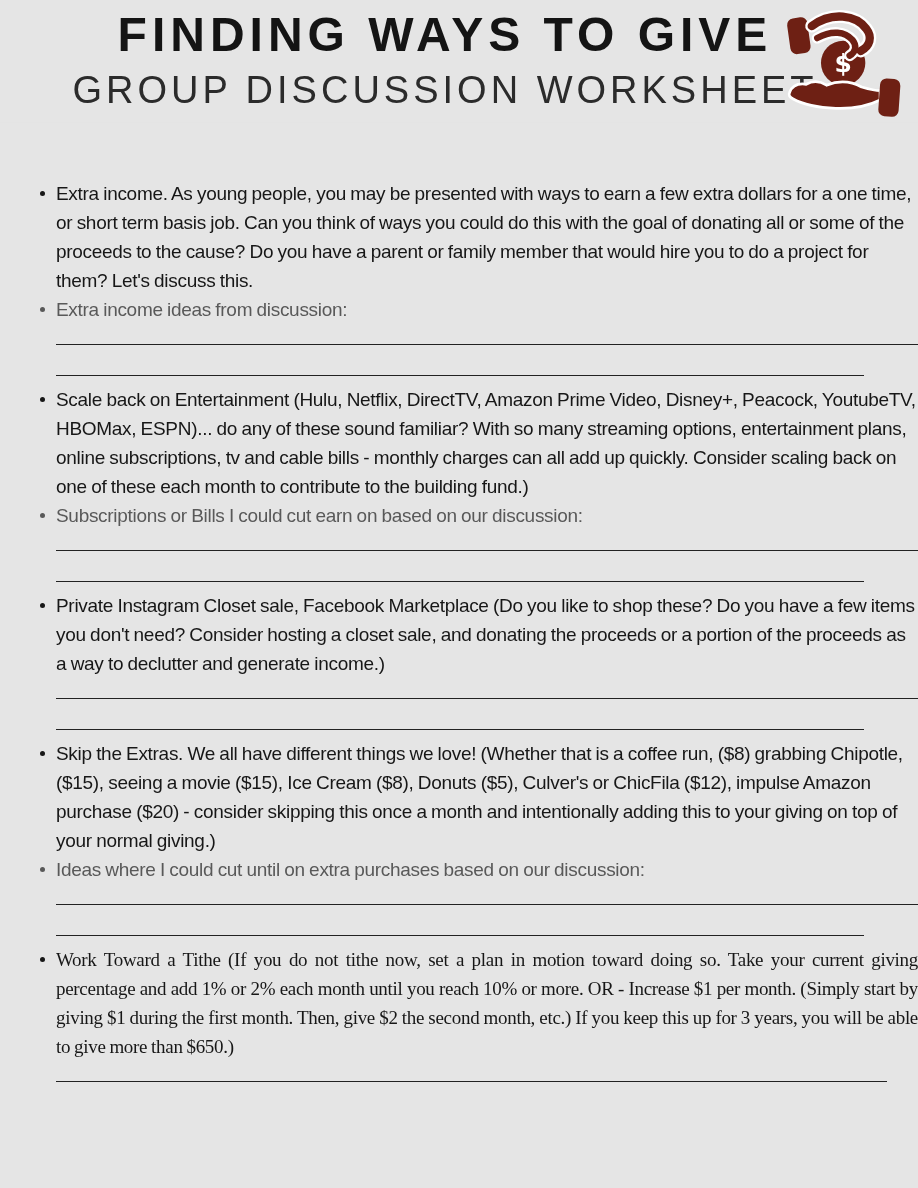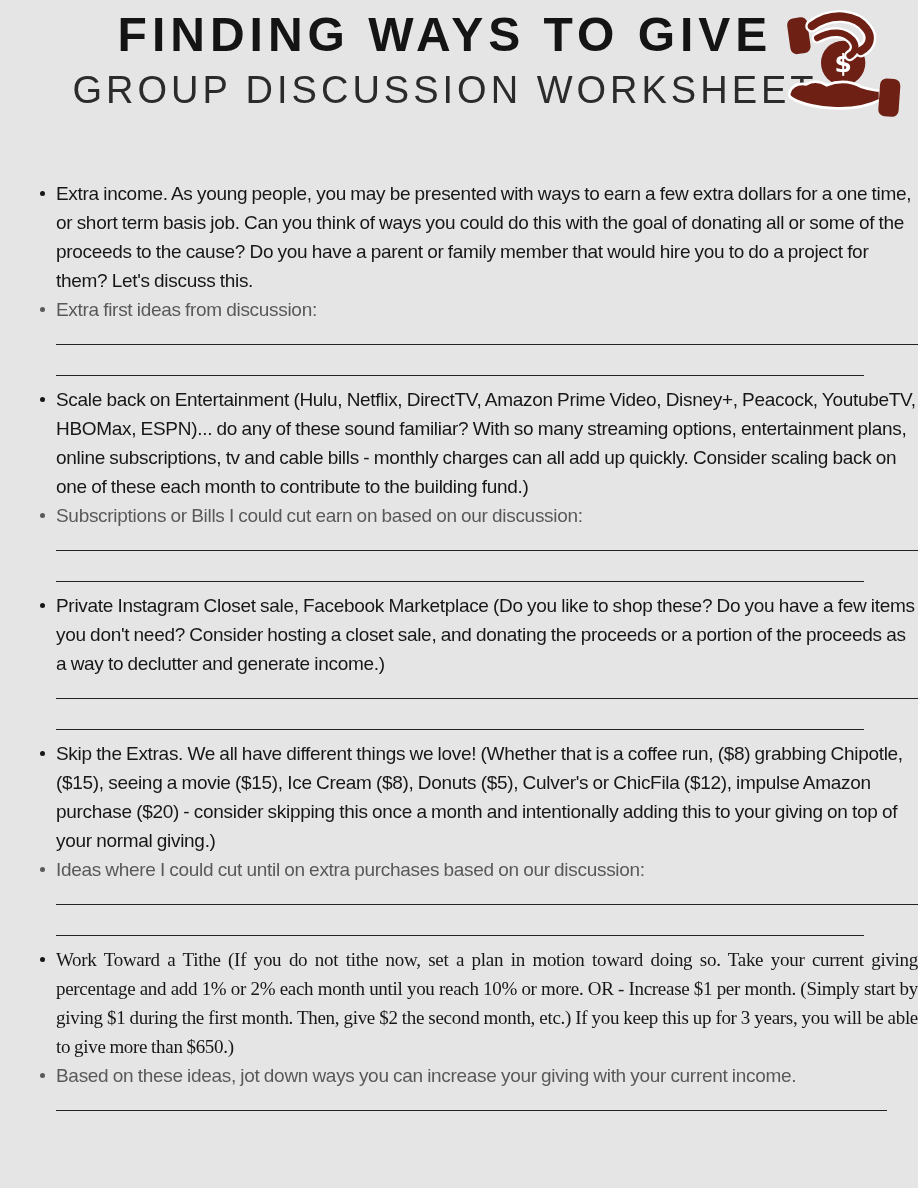--- a/index.html
+++ b/index.html
@@ -117,21 +117,21 @@
   <div class="header-rule"></div>
 
   <div class="content">
   <div class="section">
     <div class="para para-main">
       <span class="dot"></span>
       <span class="ptext">Extra income. As young people, you may be presented with ways to earn a few extra dollars for a one time, or short term basis job. Can you think of ways you could do this with the goal of donating all or some of the proceeds to the cause? Do you have a parent or family member that would hire you to do a project for them? Let's discuss this.</span>
     </div>
     <div class="para para-prompt">
       <span class="dot"></span>
-      <span class="ptext">Extra first ideas from discussion:</span>
+      <span class="ptext">Extra income ideas from discussion:</span>
     </div>
   <div class="write-line"></div>
         <div class="write-line short"></div>
       </div>
 
   <div class="section">
     <div class="para para-main">
       <span class="dot"></span>
       <span class="ptext">Scale back on Entertainment (Hulu, Netflix, DirectTV, Amazon Prime Video, Disney+, Peacock, YoutubeTV, HBOMax, ESPN)... do any of these sound familiar? With so many streaming options, entertainment plans, online subscriptions, tv and cable bills - monthly charges can all add up quickly. Consider scaling back on one of these each month to contribute to the building fund.)</span>
     </div>
@@ -163,20 +163,16 @@
     </div>
   <div class="write-line"></div>
         <div class="write-line short"></div>
       </div>
 
   <div class="section">
     <div class="para para-main justify">
       <span class="dot"></span>
       <span class="ptext">Work Toward a Tithe (If you do not tithe now, set a plan in motion toward doing so. Take your current giving percentage and add 1% or 2% each month until you reach 10% or more.  OR - Increase $1 per month. (Simply start by giving $1 during the first month. Then, give $2 the second month, etc.) If you keep this up for 3 years, you will be able to give more than $650.)</span>
     </div>
-    <div class="para para-prompt">
-      <span class="dot"></span>
-      <span class="ptext">Based on these ideas, jot down ways you can increase your giving with your current income.</span>
-    </div>
   <div class="write-line single"></div>
       </div>
 </div>
 </div>
 
 </body></html>

